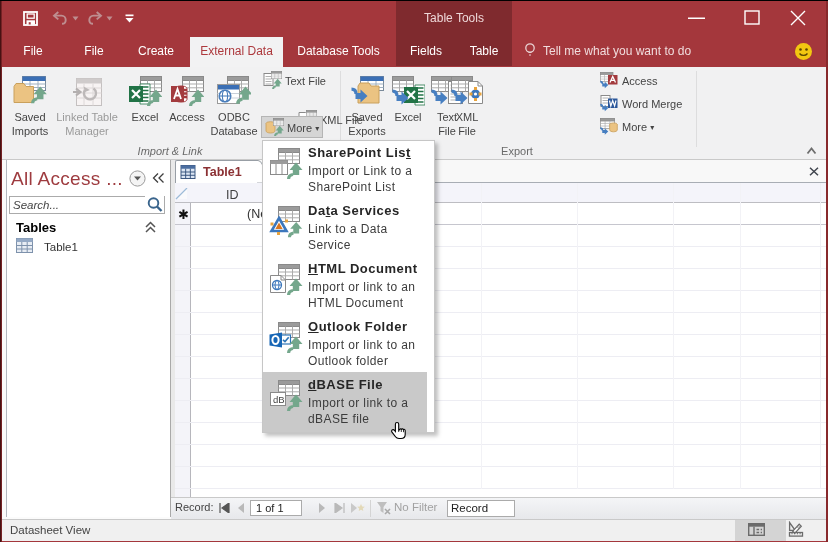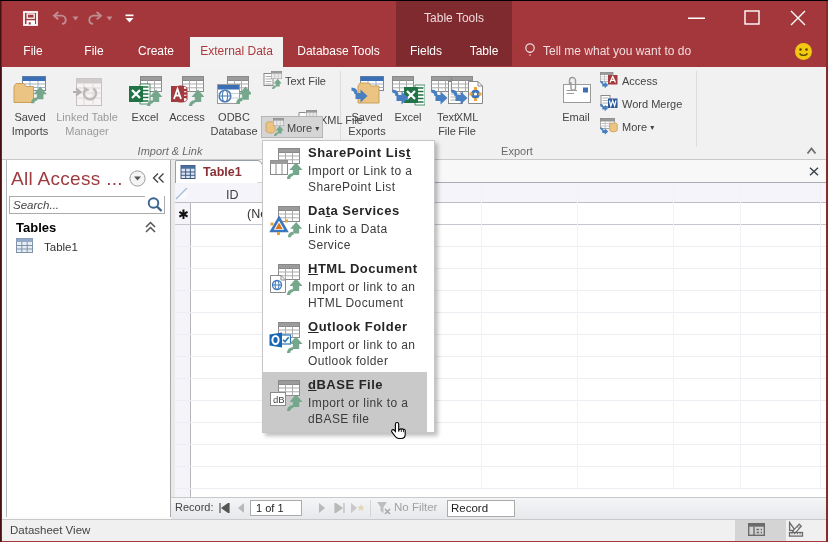--- a/index.html
+++ b/index.html
@@ -268,31 +268,20 @@
       <circle cx="24.5" cy="18" r="4.6" fill="#3C77BC"></circle>
       <circle cx="24.5" cy="18" r="1.6" fill="#fff"></circle>
       <rect x="18.5" y="16.5" width="3" height="3" fill="#E8A33D"></rect>
       <rect x="27.5" y="16.5" width="3" height="3" fill="#E8A33D"></rect>
       <rect x="23" y="11" width="3" height="3" fill="#E8A33D"></rect>
       <rect x="23" y="22" width="3" height="3" fill="#E8A33D"></rect>
       <use href="#ba" transform="translate(0,12)"></use>
     </svg>
       </div>
       <div class="lbl">XML<br>File</div>
-    </div>
-  <div class="bigbtn" style="left:552px;width:48px;">
-      <div class="ic">
-    <svg width="33" height="31" viewBox="0 0 33 31">
-      <rect x="3.5" y="8.5" width="27" height="18" fill="#fff" stroke="#9A9A9A"></rect>
-      <rect x="23" y="11.5" width="5" height="5" fill="#3B6FB5"></rect>
-      <path d="M6.5 14.5 H17 M6.5 17.5 H14" stroke="#9A9A9A"></path>
-      <path d="M9.5 8 V4.5 A3 3 0 0 1 15.5 4.5 V12 A2.2 2.2 0 0 1 11 12 V6" fill="none" stroke="#9A9A9A" stroke-width="1.4"></path>
-    </svg>
-      </div>
-      <div class="lbl">Email</div>
     </div>
 
   <div class="rowbtn" style="left:263px;top:70px;" id="rb-textfile"><svg width="19" height="18" viewBox="0 0 19 18">
         <rect x="1" y="2.5" width="9" height="12" fill="#fff" stroke="#8A8A8A"></rect>
         <path d="M2.5 5.5 H8.5 M2.5 8 H8.5 M2.5 10.5 H8.5 M2.5 13 H8.5" stroke="#B0B0B0"></path>
         <use href="#gr" transform="translate(8,0) scale(0.5)"></use>
         <use href="#ga" transform="translate(8.5,7.5) scale(0.62)"></use>
       </svg>Text File</div>
   <div class="rowbtn" style="left:263px;top:109px;padding-left:35px;" id="rb-xmlfile"><svg width="19" height="18" viewBox="0 0 19 18">
         <path d="M1 2.5 H7.5 L10 5 V14.5 H1 Z" fill="#fff" stroke="#8A8A8A"></path>

